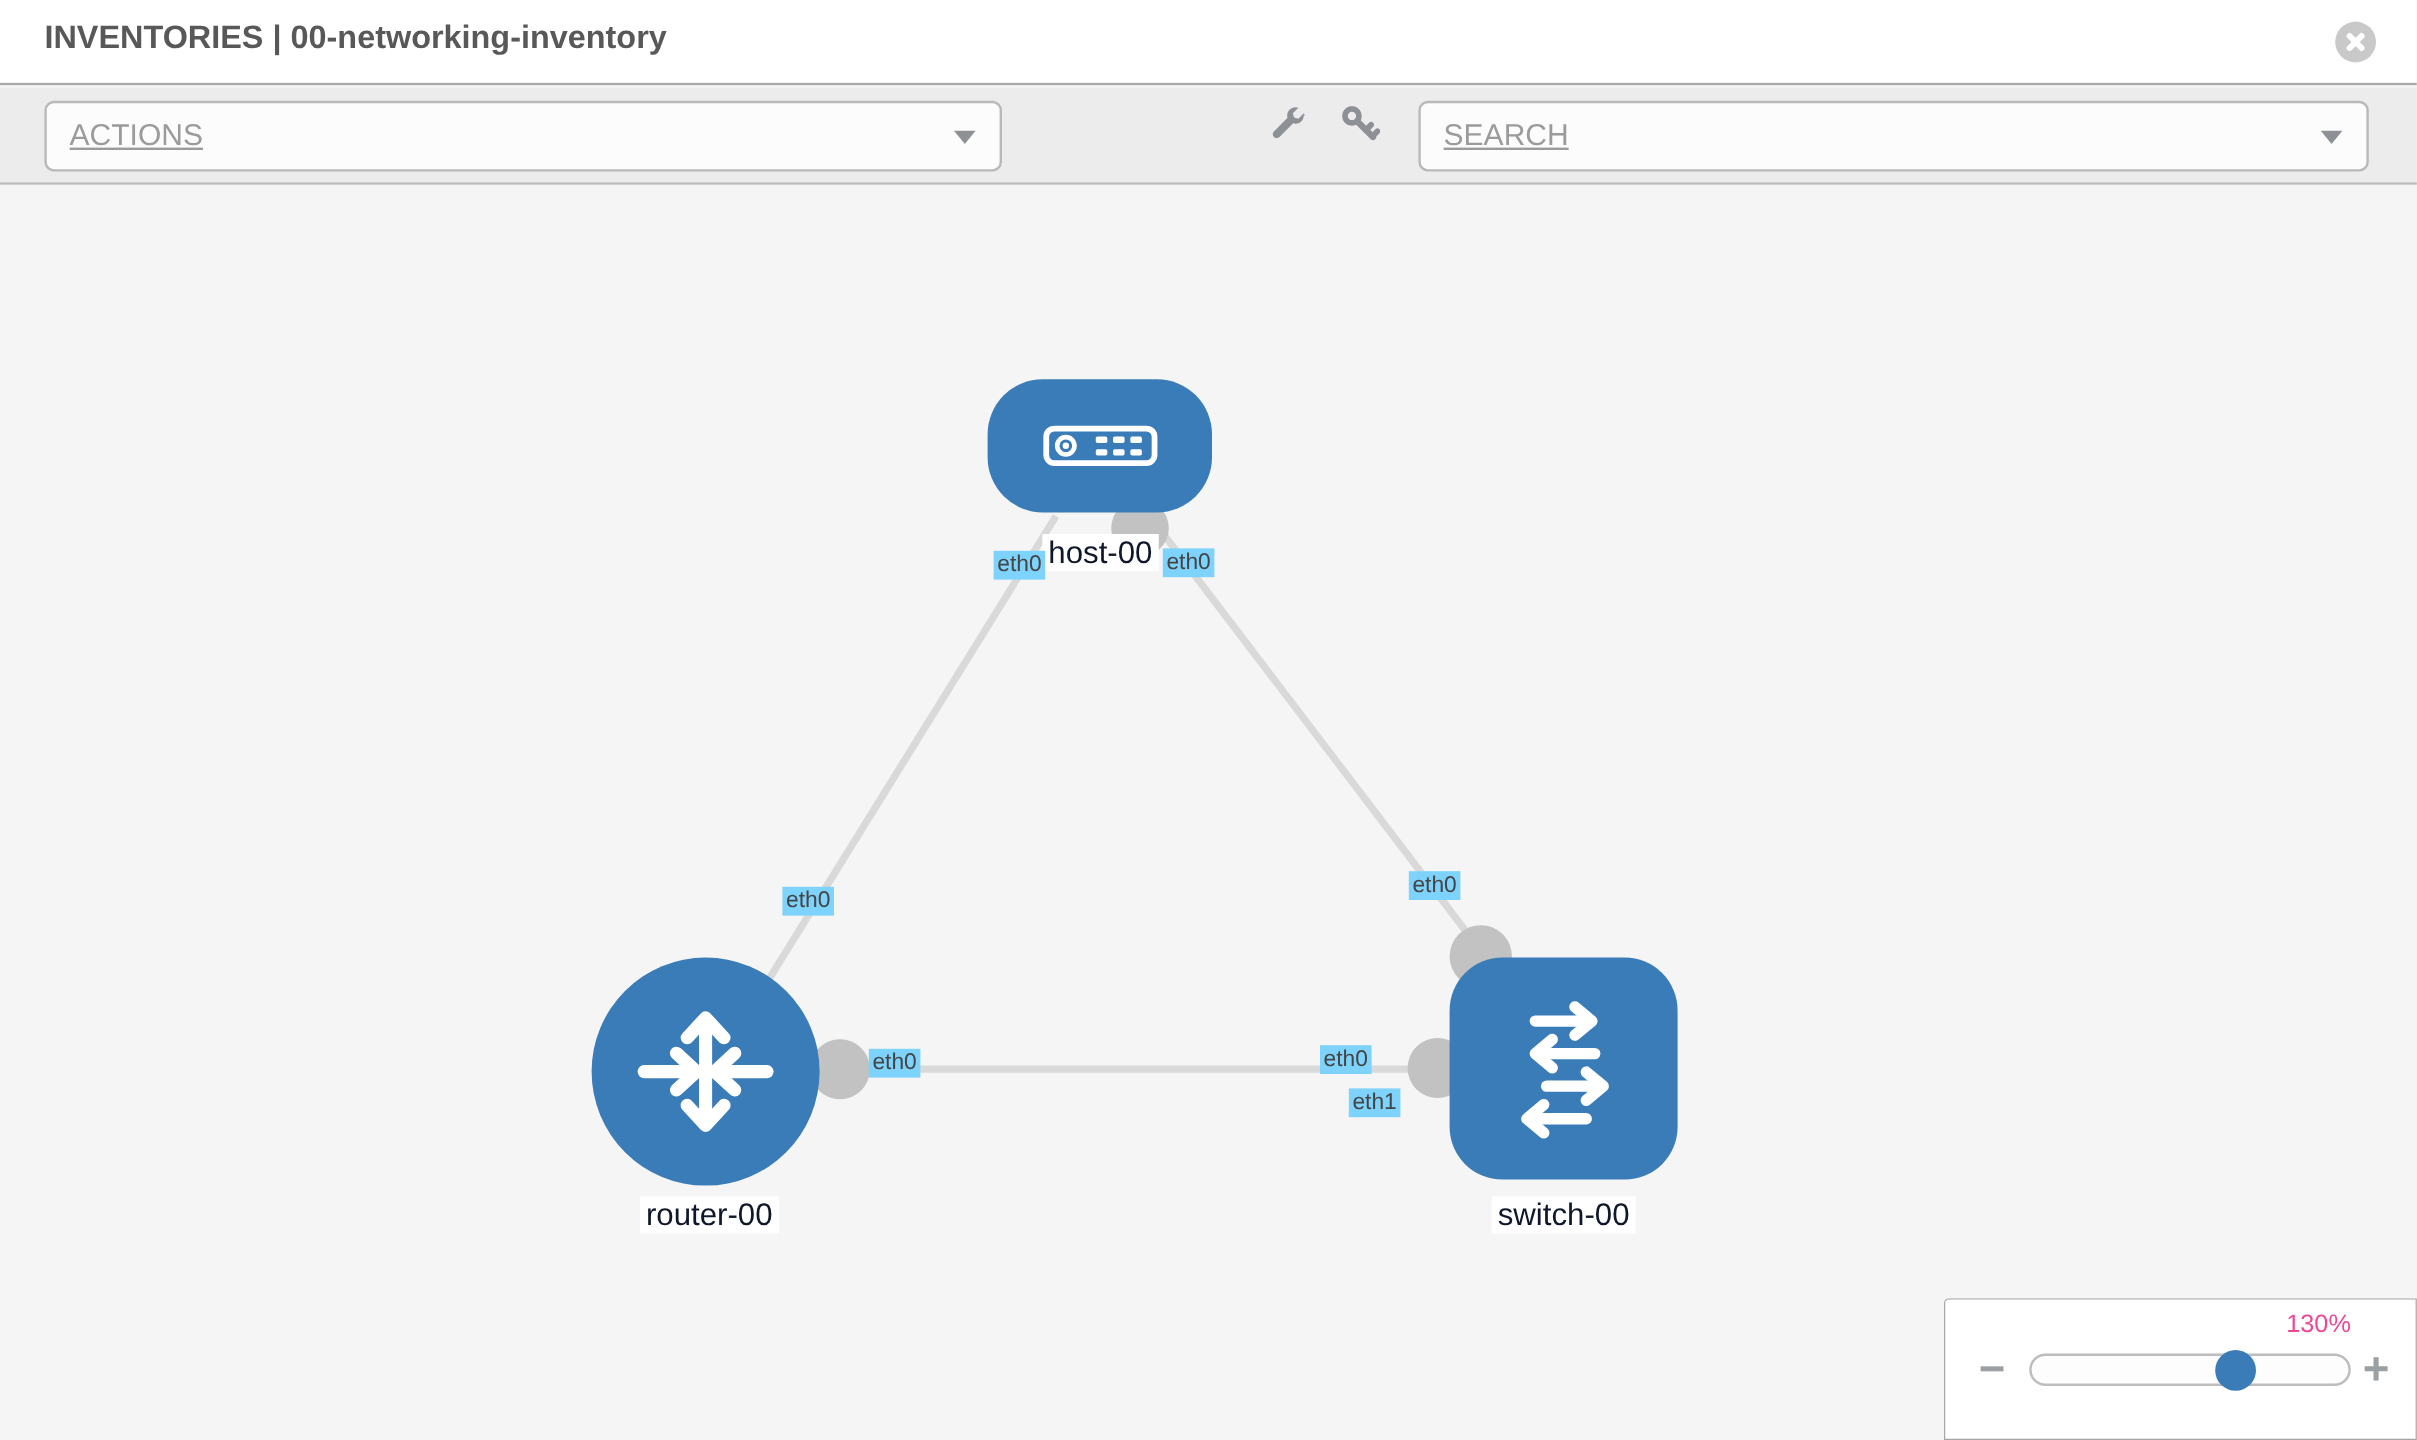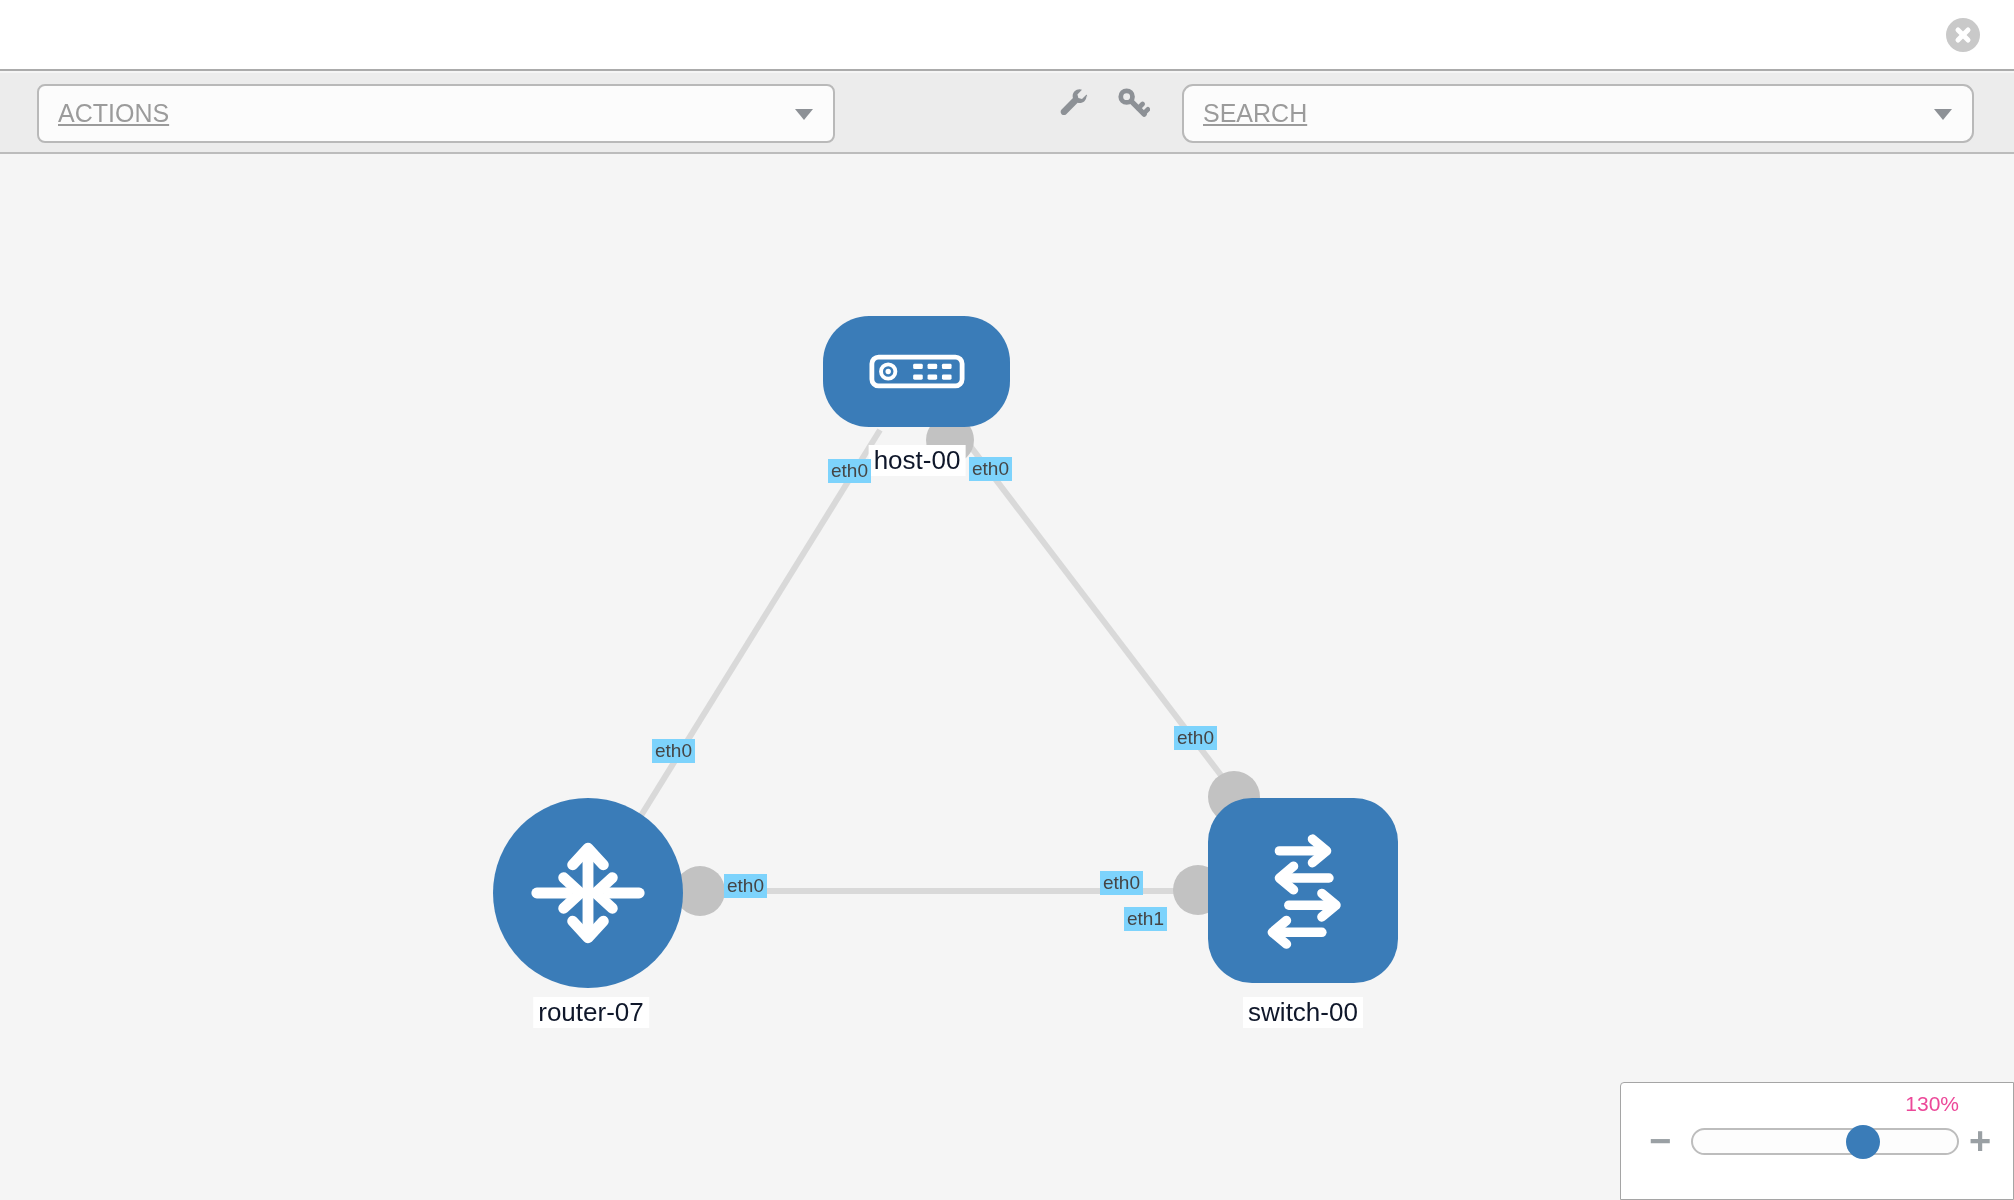--- a/index.html
+++ b/index.html
@@ -76,20 +76,21 @@
   }
   .zoom-thumb{
     position:absolute;left:225px;top:42px;width:34px;height:34px;border-radius:50%;
     background:#3a7cb8;cursor:grab;
   }
 </style>
 </head>
 <body>
 
 <div class="hdr">
+  <div class="hdr-title">INVENTORIES | 00-networking-inventory</div>
   <div class="close-btn">
     <svg width="18" height="18" viewBox="0 0 18 18">
       <line x1="4" y1="4" x2="14" y2="14" stroke="#ffffff" stroke-width="5" stroke-linecap="round"></line>
       <line x1="14" y1="4" x2="4" y2="14" stroke="#ffffff" stroke-width="5" stroke-linecap="round"></line>
     </svg>
   </div>
 </div>
 
 <div class="tbar">
 
@@ -106,21 +107,21 @@
 
   <button class="tool-btn" style="left:1111px;">
     <svg width="34" height="34" viewBox="0 0 32 32">
       <circle cx="10" cy="10" r="5.5" fill="none" stroke="#8d9196" stroke-width="4.5"></circle>
       <line x1="14.5" y1="14.5" x2="26.5" y2="26.5" stroke="#8d9196" stroke-width="5" stroke-linecap="round"></line>
       <line x1="21" y1="21" x2="25" y2="17" stroke="#8d9196" stroke-width="4.5" stroke-linecap="round"></line>
       <line x1="26" y1="26" x2="30" y2="22" stroke="#8d9196" stroke-width="4.5" stroke-linecap="round"></line>
     </svg>
   </button>
 
-  <div class="field" style="left:1182px;width:792px;border-radius:11px;">
+  <div class="field" style="left:1182px;width:792px;">
     <span class="ph">SEARCH</span>
     <span class="caret"></span>
   </div>
 </div>
 
 <div class="canvas">
 
   <svg class="links-svg" width="2014" height="1046" viewBox="0 0 2014 1046">
     <line x1="880" y1="276" x2="598" y2="731" stroke="#d9d9d9" stroke-width="6"></line>
     <line x1="958" y1="276" x2="1236" y2="641" stroke="#d9d9d9" stroke-width="6"></line>
@@ -165,21 +166,21 @@
       <line x1="72" y1="39" x2="34" y2="39"></line>
         <polyline points="42,29 30,39 42,49"></polyline>
       <line x1="38" y1="62" x2="74" y2="62"></line>
         <polyline points="66,52 78,62 66,72"></polyline>
       <line x1="66" y1="85" x2="28" y2="85"></line>
         <polyline points="36,75 24,85 36,95"></polyline>
     </svg>
   </div>
 
   <div class="node-label" style="left:917px;top:291px;">host-00</div>
-  <div class="node-label" style="left:591px;top:843px;">router-07</div>
+  <div class="node-label" style="left:591px;top:843px;">router-00</div>
   <div class="node-label" style="left:1303px;top:843px;">switch-00</div>
 
   <div class="if-label" style="left:828px;top:305px;">eth0</div>
   <div class="if-label" style="left:969px;top:303px;">eth0</div>
   <div class="if-label" style="left:652px;top:585px;">eth0</div>
   <div class="if-label" style="left:1174px;top:572px;">eth0</div>
   <div class="if-label" style="left:724px;top:720px;">eth0</div>
   <div class="if-label" style="left:1100px;top:717px;">eth0</div>
   <div class="if-label" style="left:1124px;top:717px;margin-top:36px;">eth1</div>
 

